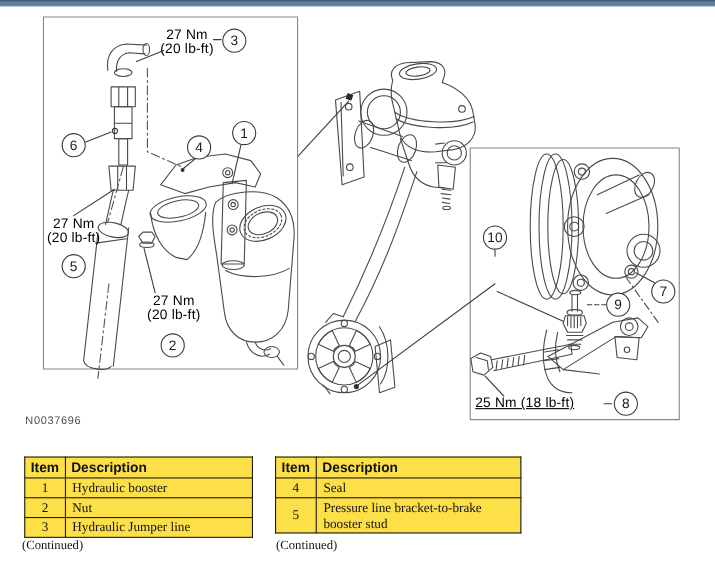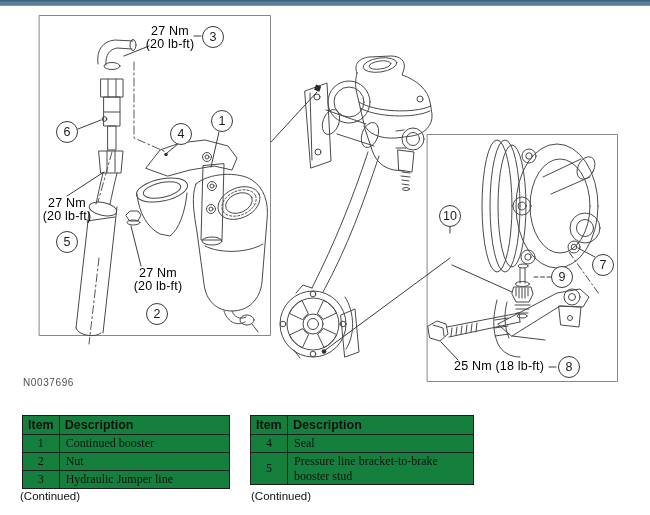--- a/index.html
+++ b/index.html
@@ -8,28 +8,28 @@
   .top-bar{position:absolute;left:0;top:0;width:650px;height:6px;
            background:linear-gradient(#37536e,#5b7d9d 35%,#5b7d9d 75%,#8fa5ba);}
   svg.art{position:absolute;left:0;top:0;}
   .art path,.art line,.art ellipse,.art circle,.art rect,.art polyline{vector-effect:non-scaling-stroke;}
   .callout{position:absolute;width:22px;height:22px;border:1.4px solid #3a3a3a;border-radius:50%;
            background:#fff;color:#1c1c1c;font-size:12.5px;line-height:20px;text-align:center;
            box-sizing:border-box;}
   .tq{position:absolute;color:#000000;font-size:12.5px;line-height:13px;text-align:center;
       letter-spacing:0.2px;white-space:nowrap;}
   .fig-id{position:absolute;left:23px;top:377px;font-size:10px;color:#4e4e4e;letter-spacing:0.6px;}
-  table.parts{position:absolute;border-collapse:collapse;background:#15803d;
+  table.parts{position:absolute;border-collapse:collapse;background:#fde047;
               font-family:"Liberation Serif",serif;color:#111;}
   table.parts th{font-family:"Liberation Sans",sans-serif;font-weight:bold;font-size:12.5px;
                  border:1.4px solid #1d1d1d;padding:1px 5px;text-align:left;height:16px;}
   table.parts td{font-size:12px;border:1.4px solid #1d1d1d;padding:1px 6px;height:15px;
                  line-height:14.5px;}
   td.item-col,th.item-col{text-align:center;}
-  .continued{position:absolute;font-family:Liberation Sans, sans-serif;font-size:11.5px;color:#111;text-align:right;}
+  .continued{position:absolute;font-family:Liberation Serif, serif;font-size:11.5px;color:#111;text-align:right;}
 </style>
 </head>
 <body>
 
 <div id="stage">
 
   <div class="top-bar"></div>
 
   <svg class="art" width="650" height="410" viewBox="0 0 650 410" fill="none" stroke="#4a4a4a" stroke-width="1" stroke-linejoin="round" stroke-linecap="round">
 
@@ -218,39 +218,39 @@
     <span>(20 lb-ft)</span>
   </div>
   <div class="tq" style="left:32px;top:197px;width:70px;">
     <span>27 Nm</span><br>
     <span>(20 lb-ft)</span>
   </div>
   <div class="tq" style="left:123px;top:267px;width:70px;">
     <span>27 Nm</span><br>
     <span>(20 lb-ft)</span>
   </div>
-  <div class="tq" style="left:446px;top:360px;width:106px;">
+  <div class="tq" style="left:424px;top:360px;width:106px;text-decoration:underline;">
     <span>25 Nm (18 lb-ft)</span>
   </div>
 
   <div class="fig-id">N0037696</div>
 
   <table class="parts" style="left:22px;top:415px;">
     <colgroup>
         <col style="width:31px">
         <col style="width:170px">
       </colgroup>
     <tbody>
         <tr>
       <th class="item-col">Item</th>
       <th>Description</th>
     </tr>
     <tr>
       <td class="item-col">1</td>
-      <td>Continued booster</td>
+      <td>Hydraulic booster</td>
     </tr>
     <tr>
       <td class="item-col">2</td>
       <td>Nut</td>
     </tr>
     <tr>
       <td class="item-col">3</td>
       <td>Hydraulic Jumper line</td>
     </tr>
   </tbody>

